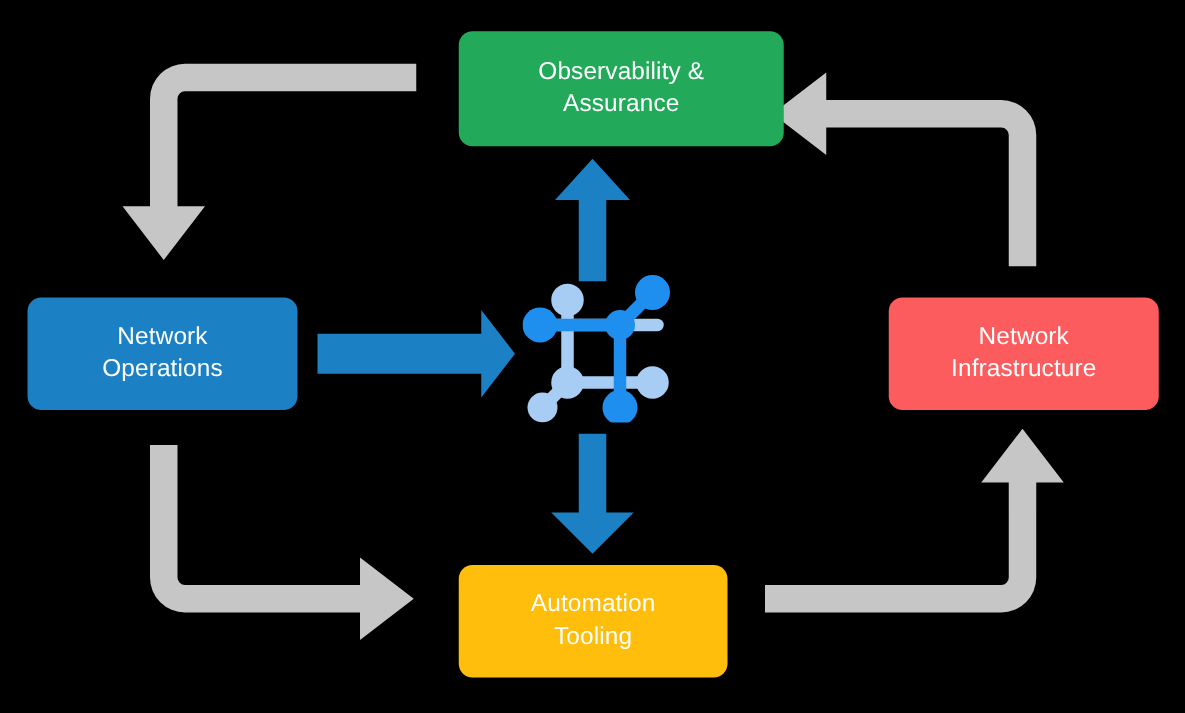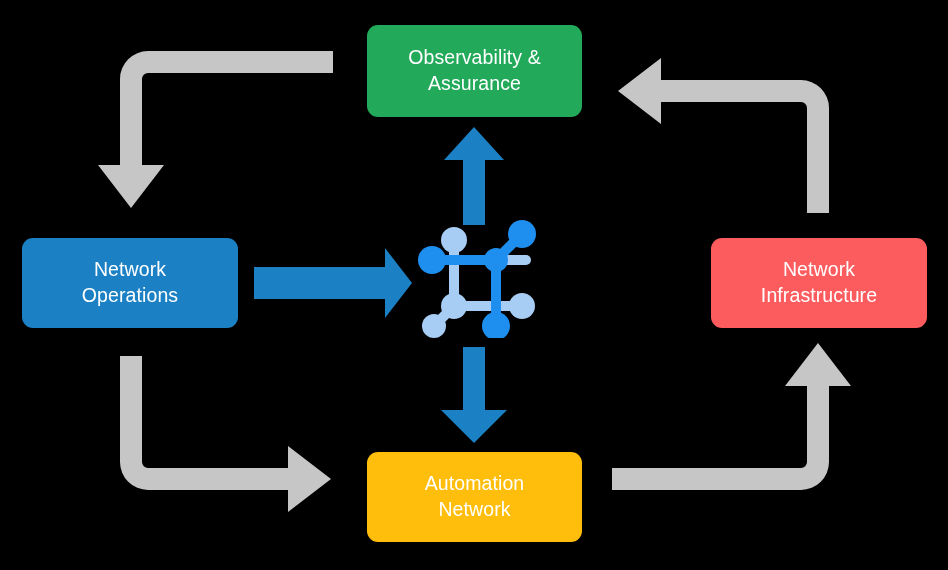--- a/index.html
+++ b/index.html
@@ -39,21 +39,21 @@
     letter-spacing: 0.1px;
     box-sizing: border-box;
     padding: 4px 8px;
     z-index: 3;
   }
   .node-label {
     white-space: pre-line;
     display: block;
   }
   #box-observability {
-    left: 367px; top: 25px; width: 215px; height: 92px;
+    left: 367px; top: 25px; width: 260px; height: 92px;
   }
   #box-operations {
     left: 22px; top: 238px; width: 216px; height: 90px;
   }
   #box-infrastructure {
     left: 711px; top: 238px; width: 216px; height: 90px;
   }
   #box-automation {
     left: 367px; top: 452px; width: 215px; height: 90px;
   }
@@ -153,16 +153,16 @@
 Operations</span>
   </div>
 
   <div class="node-box" id="box-infrastructure" style="background:#fd5c5f;">
     <span class="node-label">Network
 Infrastructure</span>
   </div>
 
   <div class="node-box" id="box-automation" style="background:#ffbe0b;">
     <span class="node-label">Automation
-Network</span>
+Tooling</span>
   </div>
 
 </div>
 
 </body></html>

